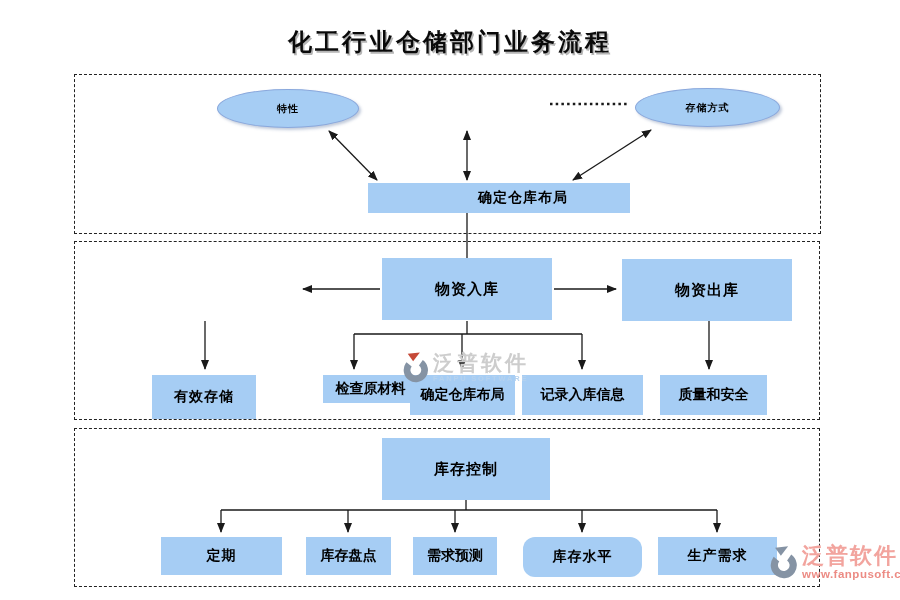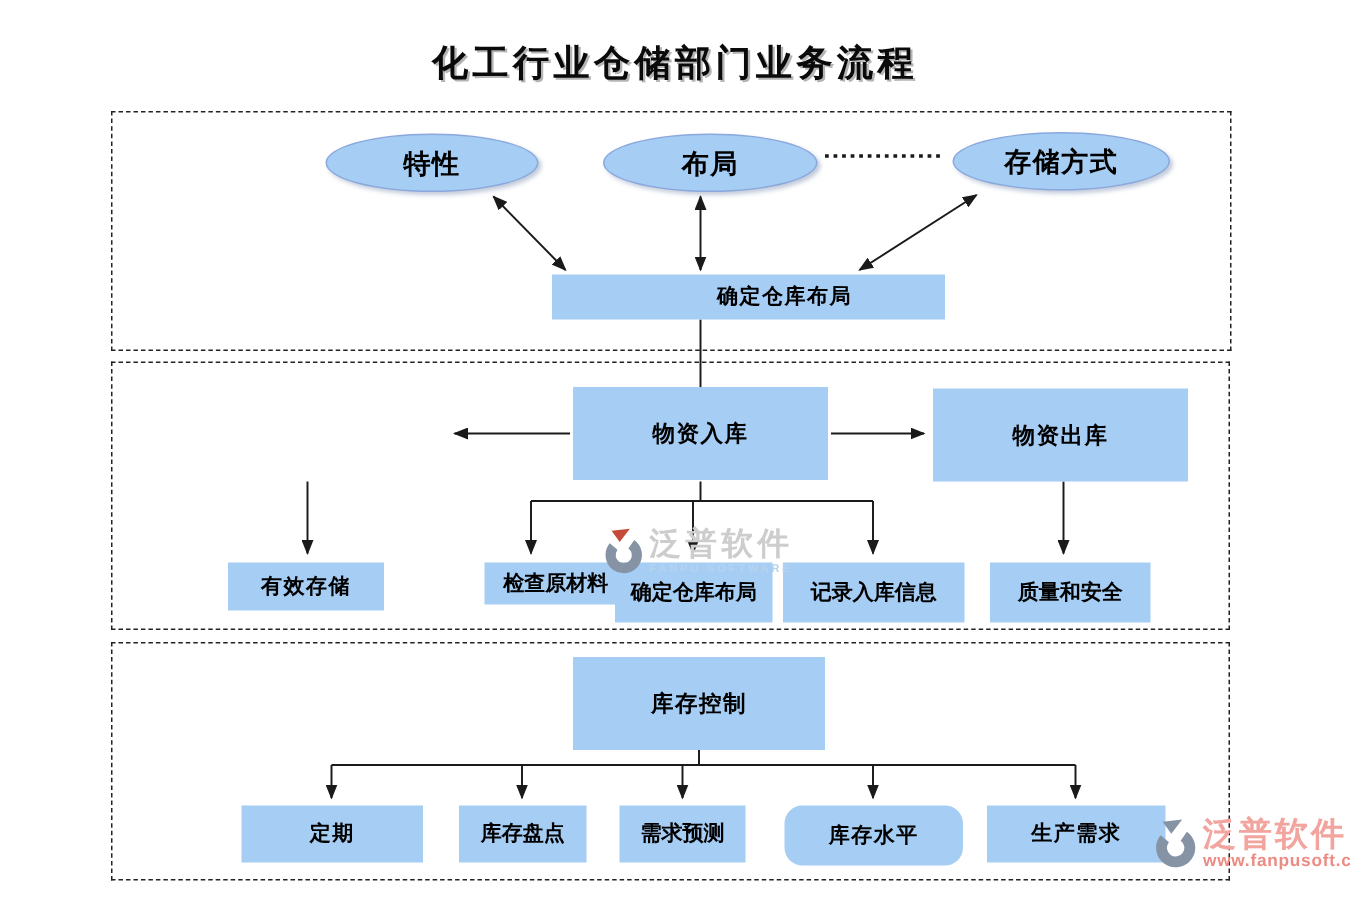--- a/index.html
+++ b/index.html
@@ -13,21 +13,21 @@
     text-shadow:1.5px 1.5px 0 rgba(120,120,120,.55);
   }
   .dashed{position:absolute;border:1px dashed #222;}
   .node{
     position:absolute;background:#a6cdf4;color:#000;font-weight:bold;
     display:flex;align-items:center;justify-content:center;letter-spacing:1px;
   }
   .ellipse{
     position:absolute;background:#a6cdf4;border:1px solid #8aa8dc;border-radius:50%;
     color:#000;font-weight:bold;display:flex;align-items:center;justify-content:center;
-    letter-spacing:1px;font-size:18px;box-shadow:2px 2px 3px rgba(120,140,175,.45);
+    letter-spacing:1px;font-size:10px;box-shadow:2px 2px 3px rgba(120,140,175,.45);
   }
   .fs14{font-size:14px;} .fs15{font-size:15px;}
   .connectors{position:absolute;left:0;top:0;pointer-events:none;}
   .wm{position:absolute;display:flex;align-items:flex-start;gap:3px;}
   .wm .txt{display:flex;flex-direction:column;line-height:1;}
   .wm-center .brand{font-size:21px;font-weight:bold;color:#cdcdcd;letter-spacing:3px;}
   .wm-center .sub{font-size:7.5px;font-weight:bold;color:#b5d2ef;letter-spacing:1.8px;margin-top:2px;}
   .wm-corner .brand{font-size:22px;font-weight:bold;color:#f2a49e;letter-spacing:2px;}
   .wm-corner .sub{font-size:11.5px;font-weight:bold;color:#ec8b84;letter-spacing:.5px;margin-top:2px;}
   .logo{flex:0 0 auto;}
@@ -74,29 +74,28 @@
       <path d="M466,500 L466,510 M221,510 L717,510"></path>
       <line x1="221" y1="510" x2="221" y2="532" marker-end="url(#ah)"></line>
       <line x1="348" y1="510" x2="348" y2="532" marker-end="url(#ah)"></line>
       <line x1="455" y1="510" x2="455" y2="532" marker-end="url(#ah)"></line>
       <line x1="582" y1="510" x2="582" y2="532" marker-end="url(#ah)"></line>
       <line x1="717" y1="510" x2="717" y2="532" marker-end="url(#ah)"></line>
     </g>
   </svg>
 
   <div class="ellipse" style="left:217px;top:89px;width:140px;height:37px;">特性</div>
-  <div class="ellipse" style="left:402px;top:89px;width:141px;height:37px;">布局</div>
   <div class="ellipse" style="left:635px;top:88px;width:143px;height:37px;">存储方式</div>
 
   <div class="node fs14" style="left:368px;top:183px;width:214px;height:30px;padding-left:48px;">确定仓库布局</div>
 
   <div class="node fs15" style="left:382px;top:258px;width:170px;height:62px;">物资入库</div>
   <div class="node fs15" style="left:622px;top:259px;width:170px;height:62px;">物资出库</div>
 
-  <div class="node fs14" style="left:152px;top:375px;width:104px;height:32px;">有效存储</div>
+  <div class="node fs14" style="left:152px;top:375px;width:104px;height:44px;">有效存储</div>
   <div class="node fs14" style="left:323px;top:375px;width:95px;height:28px;letter-spacing:0;">检查原材料</div>
   <div class="node fs14" style="left:410px;top:375px;width:105px;height:40px;letter-spacing:0;">确定仓库布局</div>
   <div class="node fs14" style="left:522px;top:375px;width:121px;height:40px;letter-spacing:0;">记录入库信息</div>
   <div class="node fs14" style="left:660px;top:375px;width:107px;height:40px;letter-spacing:0;">质量和安全</div>
 
   <div class="node fs15" style="left:382px;top:438px;width:168px;height:62px;">库存控制</div>
 
   <div class="node fs14" style="left:161px;top:537px;width:121px;height:38px;">定期</div>
   <div class="node fs14" style="left:306px;top:537px;width:85px;height:38px;letter-spacing:0;">库存盘点</div>
   <div class="node fs14" style="left:413px;top:537px;width:84px;height:38px;letter-spacing:0;">需求预测</div>

